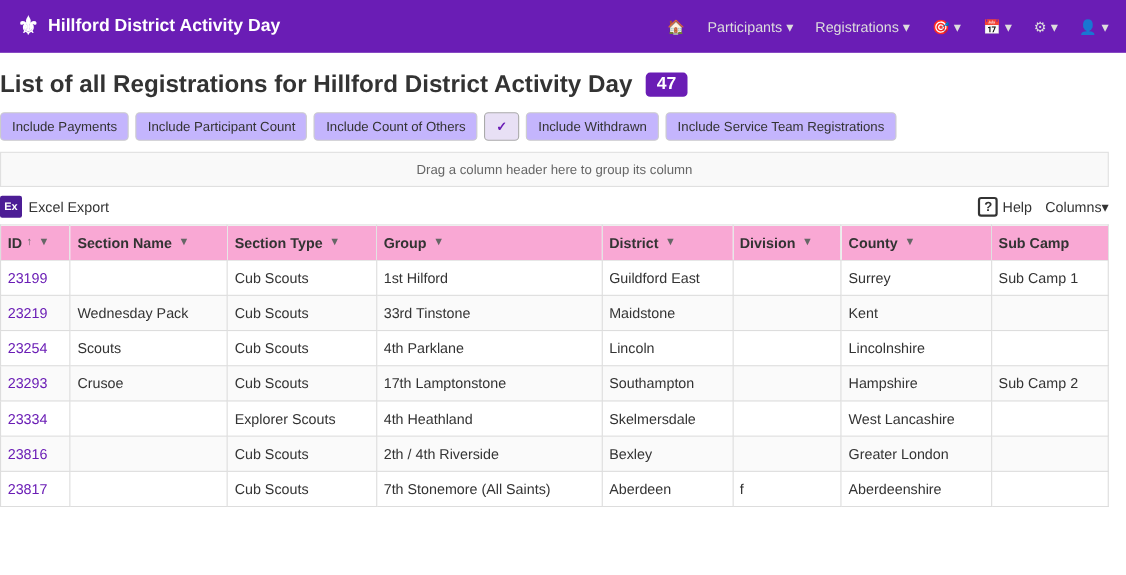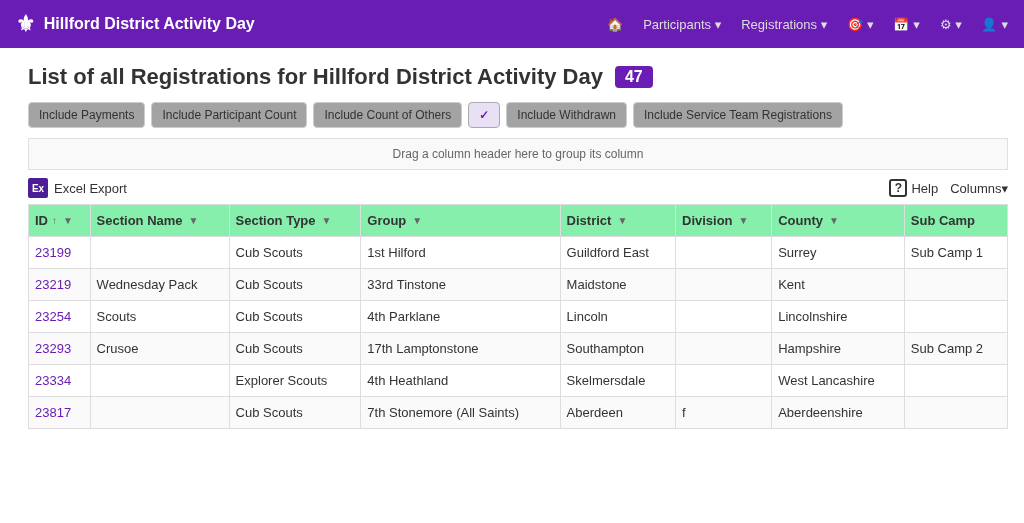--- a/index.html
+++ b/index.html
@@ -35,21 +35,21 @@
     .nav-links span {
       color: #ddd;
       cursor: pointer;
       display: flex;
       align-items: center;
       gap: 4px;
     }
 
     
     .page-content {
-      padding: 16px 16px 0 28px;
+      padding: 16px 16px 0 0;
     }
 
     
     .page-title-row {
       display: flex;
       align-items: center;
       gap: 12px;
       margin-bottom: 12px;
     }
     .page-title {
@@ -68,21 +68,21 @@
 
     
     .filter-buttons {
       display: flex;
       flex-wrap: wrap;
       gap: 6px;
       margin-bottom: 10px;
     }
     .filter-btn {
       border: 1px solid #ccc;
-      background: #a3a3a3;
+      background: #c4b5fd;
       border-radius: 4px;
       padding: 5px 10px;
       font-size: 12px;
       cursor: pointer;
       color: #333;
       display: flex;
       align-items: center;
       gap: 4px;
     }
     .filter-btn.active {
@@ -168,21 +168,21 @@
       background: none;
     }
 
     
     .data-table {
       width: 100%;
       border-collapse: collapse;
       font-size: 13px;
     }
     .data-table th {
-      background: #86efac;
+      background: #f9a8d4;
       border: 1px solid #ddd;
       padding: 8px 6px;
       text-align: left;
       font-weight: bold;
       white-space: nowrap;
       position: relative;
     }
     .data-table th .sort-icon {
       font-size: 10px;
       color: #666;
@@ -377,20 +377,30 @@
     <td><a class="link-cell">23334</a></td>
     <td></td>
     <td>Explorer Scouts</td>
     <td>4th Heathland</td>
     <td>Skelmersdale</td>
     <td></td>
     <td>West Lancashire</td>
     <td></td>
   </tr>
         <tr>
+    <td><a class="link-cell">23816</a></td>
+    <td></td>
+    <td>Cub Scouts</td>
+    <td>2th / 4th Riverside</td>
+    <td>Bexley</td>
+    <td></td>
+    <td>Greater London</td>
+    <td></td>
+  </tr>
+        <tr>
     <td><a class="link-cell">23817</a></td>
     <td></td>
     <td>Cub Scouts</td>
     <td>7th Stonemore (All Saints)</td>
     <td>Aberdeen</td>
     <td>f</td>
     <td>Aberdeenshire</td>
     <td></td>
   </tr>
       </tbody>

